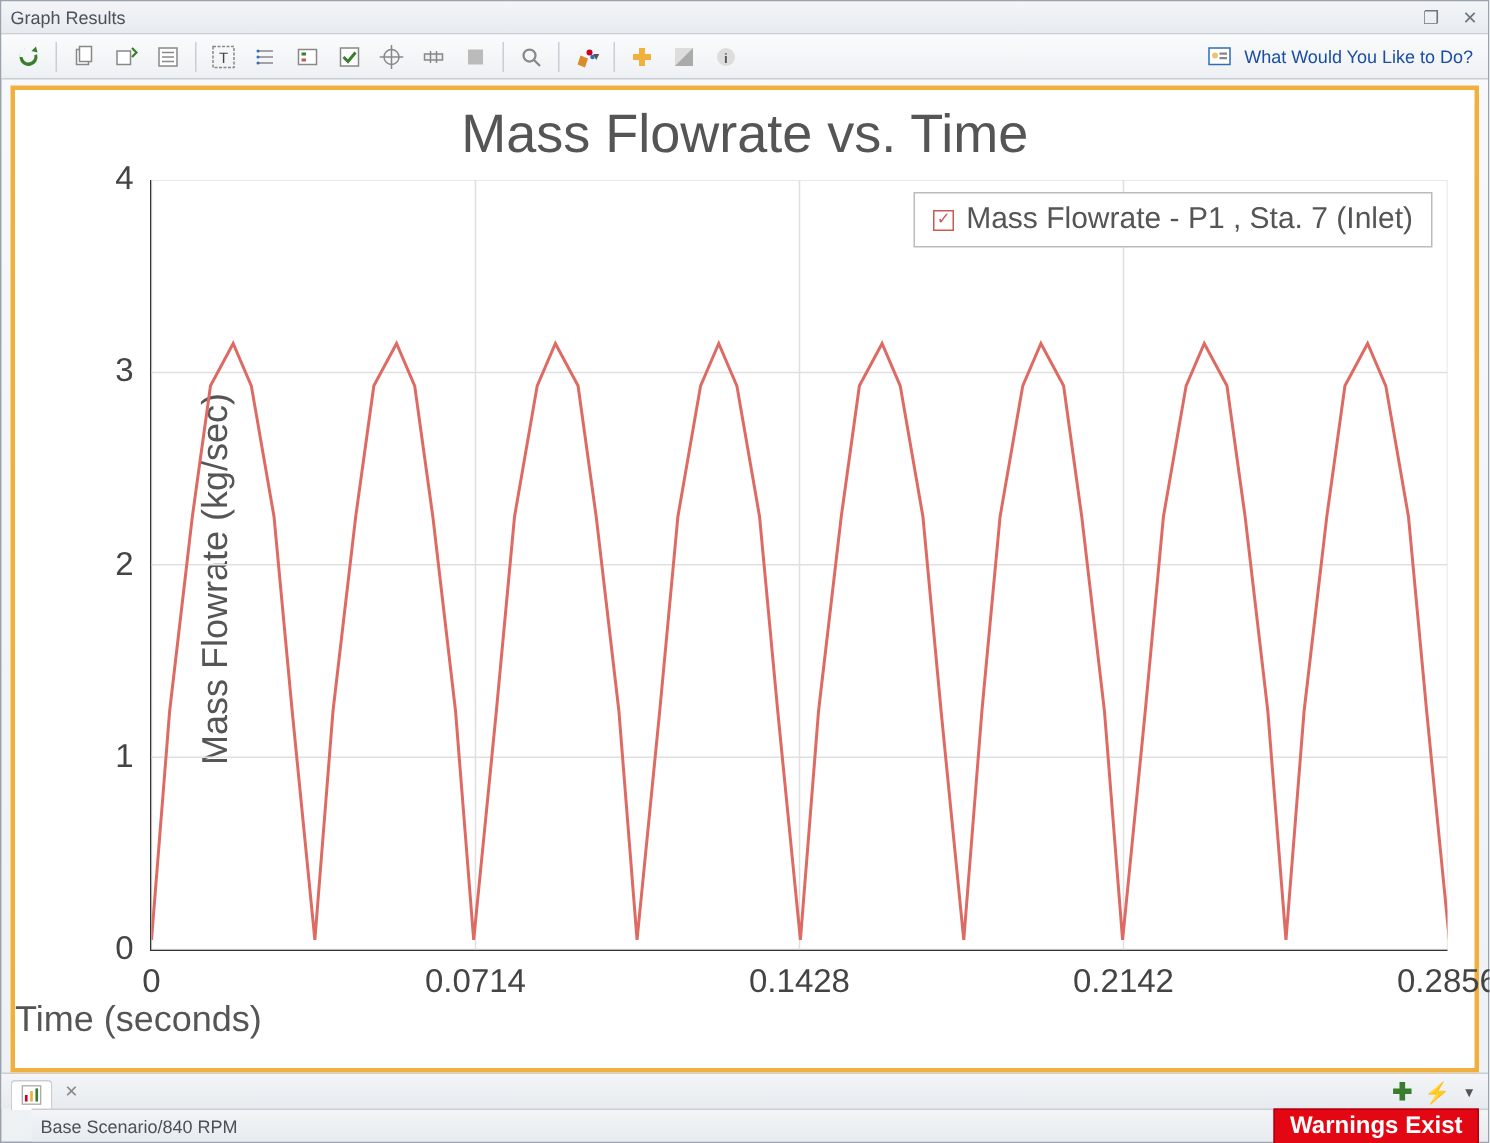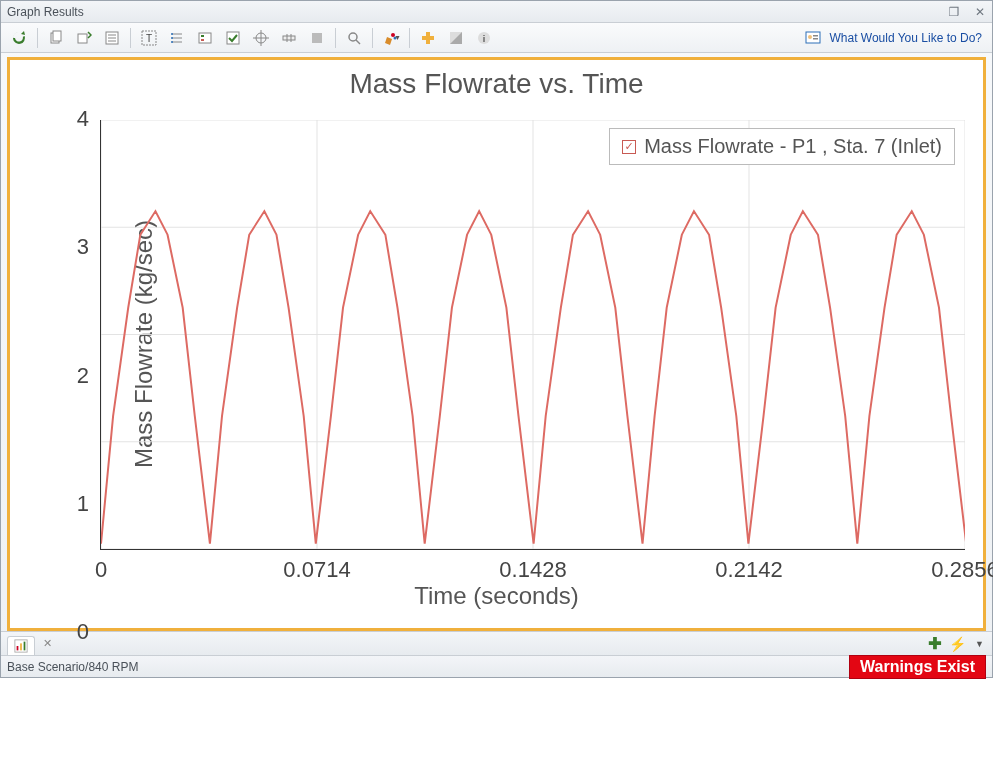--- a/index.html
+++ b/index.html
@@ -5,21 +5,21 @@
   * { box-sizing: border-box; }
   html, body {
     margin: 0; padding: 0;
     width: 993px; height: 762px;
     font-family: "Segoe UI", Tahoma, Arial, sans-serif;
     font-size: 12px;
     background: #fff;
     overflow: hidden;
   }
   .window {
-    width: 993px; height: 678px;
+    width: 993px; height: 762px;
     display: flex; flex-direction: column;
     border: 1px solid #9aa3ad;
     background: linear-gradient(#f7f9fb,#eef1f4);
   }
   
   .titlebar {
     height: 22px;
     background: linear-gradient(#f3f5f8,#e7ebef);
     border-bottom: 1px solid #c9ced4;
     display: flex; align-items: center; justify-content: space-between;
@@ -53,21 +53,21 @@
   
   .chart-wrap {
     flex:1;
     margin: 4px 6px 0 6px;
     border: 3px solid #f0b03c;
     background:#fff;
     position:relative;
   }
   .chart-title {
     text-align:center;
-    font-size:28px;
+    font-size:36px;
     color:#555;
     font-family: "Segoe UI", Arial, sans-serif;
     margin-top:8px;
   }
   .plot {
     position:absolute;
     left: 90px; right: 18px; top: 60px; bottom: 78px;
     border-left: 1.5px solid #333;
     border-bottom: 1.5px solid #333;
   }
@@ -76,21 +76,21 @@
   .tick-label { position:absolute; color:#444; font-size:22px; }
   .ylabel {
     position:absolute; left:10px; top:50%;
     transform: translateY(-50%) rotate(-90deg);
     transform-origin: center;
     font-size:24px; color:#555;
     white-space:nowrap;
   }
   .xlabel {
     position:absolute; left:0; right:0; bottom:18px;
-    text-align:center; font-size:24px; color:#555;
+    text-align:left; font-size:24px; color:#555;
   }
   .legend {
     position:absolute;
     top: 8px; right: 10px;
     border:1px solid #bbb;
     background:#fff;
     padding:6px 12px;
     font-size:20px; color:#555;
     display:flex; align-items:center; gap:8px;
   }
@@ -119,21 +119,21 @@
     margin-top:4px;
   }
   .tabstrip .spacer { flex:1; }
   
   .statusbar {
     height: 22px;
     background: linear-gradient(#f3f5f8,#e7ebef);
     border-top:1px solid #c9ced4;
     display:flex; align-items:center; justify-content:space-between;
     padding: 0 6px;
-    font-size:12px; color:#4a5159;
+    font-size:12px; color:#4a5159;margin-left:20px;
   }
   .warn-badge {
     background:#e30613; color:#fff;
     font-weight:bold;
     padding:2px 10px;
     border:1px solid #b00010;
     font-size:16px;
   }
   
   .ic { width:16px; height:16px; display:inline-block; }

